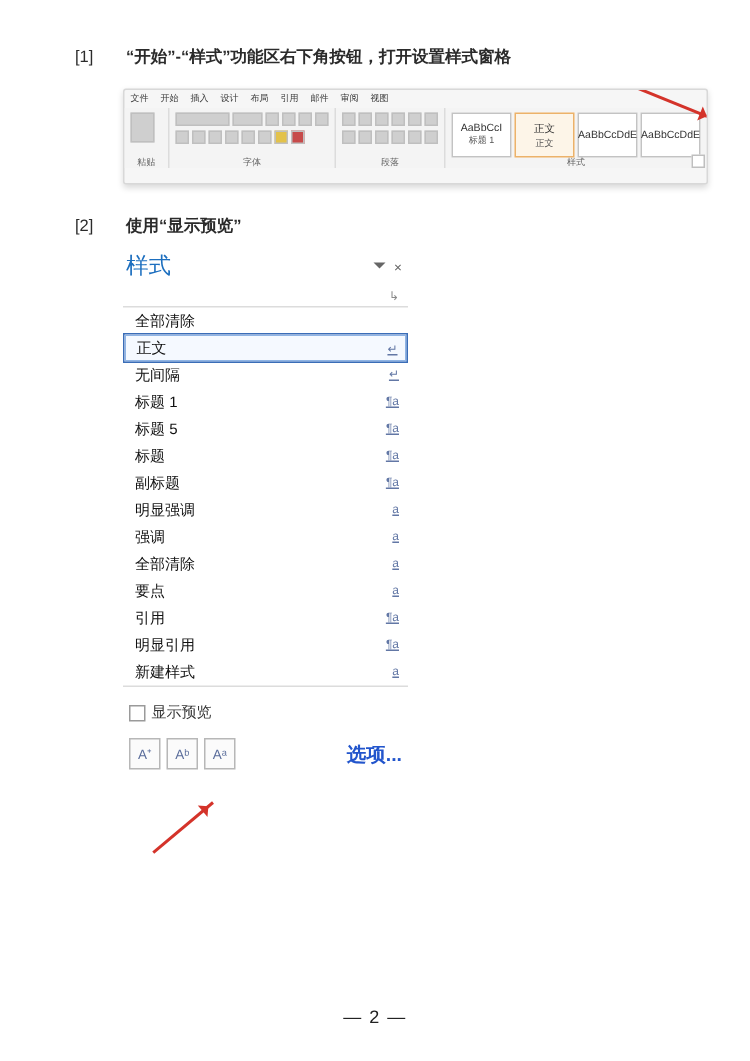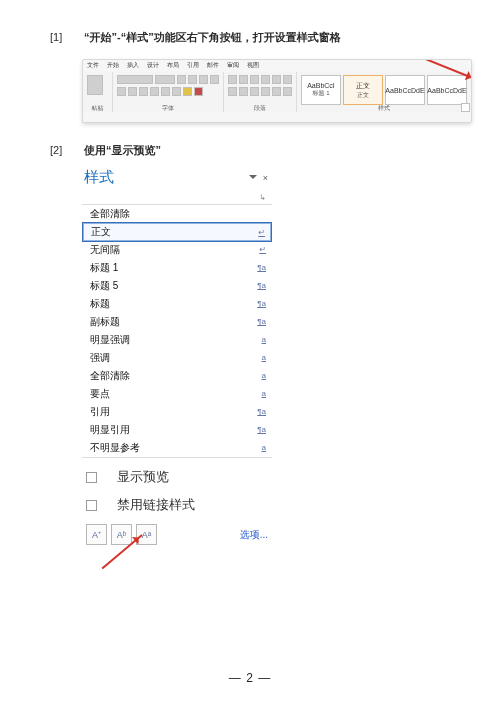--- a/index.html
+++ b/index.html
@@ -75,28 +75,28 @@
   .style-item{
     height:17px;display:flex;align-items:center;justify-content:space-between;
     padding:0 6px 0 8px;font-size:10px;color:#111;
     border-bottom:1px solid transparent;
   }
   .style-item.selected{
     border:1px solid #3a6db7;box-shadow:inset 0 0 0 1px #8fb4e4;background:#f5f9ff;
     height:18px;margin:-1px 0;
   }
   .style-item .kind{font-size:8px;color:#6277a5;text-decoration:underline;}
-  .pane-check{margin:10px 0 0 4px;font-size:13px;color:#333;display:flex;align-items:center;gap:20px;}
+  .pane-check{margin:10px 0 0 4px;font-size:10px;color:#333;display:flex;align-items:center;gap:4px;}
   .chk{width:9px;height:9px;border:1px solid #9a9a9a;background:#fff;display:inline-block;flex:none;}
   .pane-btnrow{margin:10px 0 0 4px;display:flex;gap:4px;align-items:center;}
   .pane-btn{
     width:19px;height:19px;border:1px solid #b7b7b7;background:#fbfbfb;
     display:flex;align-items:center;justify-content:center;font-size:9px;color:#5a6d9b;
   }
-  .pane-options{margin-left:auto;color:#2255cc;font-size:10px;padding-right:4px;}
+  .pane-options{margin-left:auto;color:#2255cc;font-size:13px;padding-right:4px;font-weight:bold;}
   .pane-arrow{
     position:absolute;left:60px;top:368px;width:52px;height:2px;background:#d4332a;
     transform-origin:left center;transform:rotate(140deg);
   }
   .pane-arrow::after{
     content:"";position:absolute;left:-1px;top:-4px;
     border:5px solid transparent;border-right-color:#d4332a;
   }
   
   .page-footer{
@@ -257,32 +257,28 @@
         </div>
       <div class="style-item">
           <span>引用</span>
           <span class="kind">¶a</span>
         </div>
       <div class="style-item">
           <span>明显引用</span>
           <span class="kind">¶a</span>
         </div>
       <div class="style-item">
-          <span>不明显参考</span>
+          <span>新建样式</span>
           <span class="kind">a</span>
         </div>
     </div>
 
     <label class="pane-check">
       <span class="chk"></span>
       <span>显示预览</span>
-    </label>
-    <label class="pane-check">
-      <span class="chk"></span>
-      <span>禁用链接样式</span>
     </label>
 
     <div class="pane-btnrow">
       <span class="pane-btn">A⁺</span>
       <span class="pane-btn">Aᵇ</span>
       <span class="pane-btn">Aᵃ</span>
       <span class="pane-options">选项...</span>
     </div>
 
     <div class="pane-arrow"></div>

